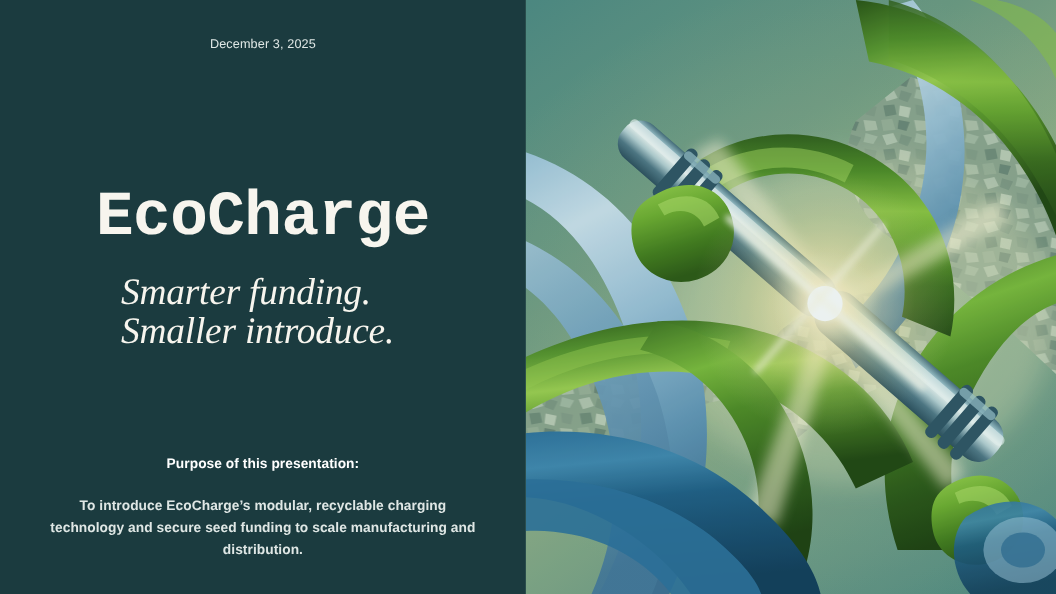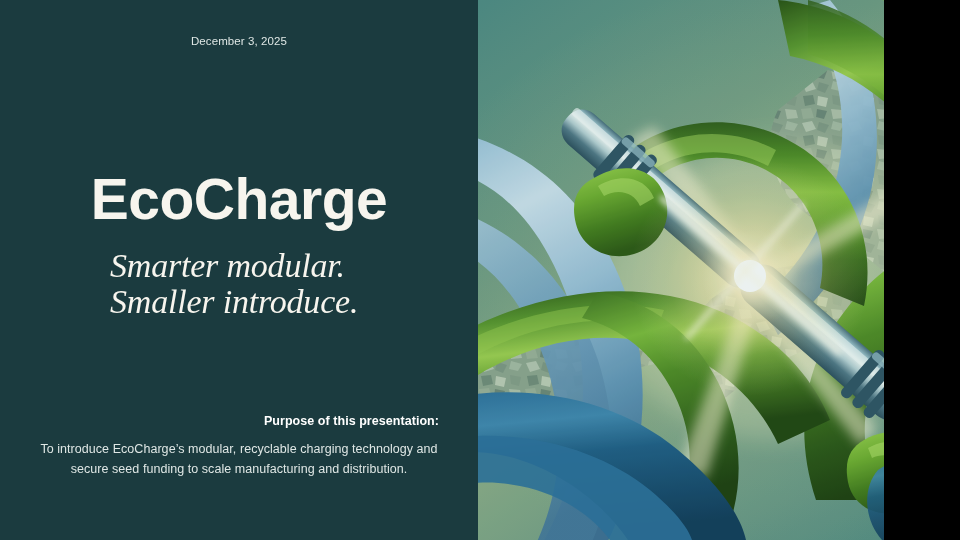--- a/index.html
+++ b/index.html
@@ -2,21 +2,21 @@
 <html><head>
 <meta charset="utf-8">
 <style>
   html, body {
     margin: 0;
     padding: 0;
     background: #000;
   }
   #slide {
     position: relative;
-    width: 884px;
+    width: 960px;
     height: 540px;
     overflow: hidden;
     background: #1b3b3f;
     font-family: "Liberation Sans", sans-serif;
   }
 
   
   #left-panel {
     position: absolute;
     left: 0; top: 0;
@@ -40,21 +40,21 @@
 
   #title-block {
     position: absolute;
     left: 0;
     top: 168px;
     width: 478px;
     text-align: center;
   }
   #main-title {
     display: block;
-    font-family: Liberation Sans, sans-serif;
+    font-family: Liberation Mono, monospace;
     font-weight: bold;
     font-size: 57px;
     line-height: 62px;
     color: #f7f5ee;
     letter-spacing: -0.5px;
   }
 
   #tagline-block {
     position: absolute;
     left: 110px;
@@ -80,28 +80,27 @@
     width: 400px;
     text-align: center;
     color: #e3eae8;
   }
   #purpose-heading {
     display: block;
     font-size: 12.5px;
     font-weight: bold;
     line-height: 19px;
     color: #ffffff;
-    margin-bottom: 8px;
+    margin-bottom: 19px;
     letter-spacing: 0.05px;
-    text-align: right;
   }
   #purpose-body {
     display: block;
     font-size: 12.5px;
-    font-weight: normal;
+    font-weight: bold;
     line-height: 20px;
     color: #dfe7e5;
     letter-spacing: 0.05px;
   }
 
   
   #image-panel {
     position: absolute;
     left: 478px; top: 0;
     width: 482px;
@@ -132,21 +131,21 @@
 
     <div id="meta-block">
       <span class="meta-line">December 3, 2025</span>
     </div>
 
     <div id="title-block">
       <span id="main-title">EcoCharge</span>
     </div>
 
     <div id="tagline-block">
-      <span class="tagline-line">Smarter modular.</span>
+      <span class="tagline-line">Smarter funding.</span>
       <span class="tagline-line">Smaller introduce.</span>
     </div>
 
     <div id="purpose-block">
       <span id="purpose-heading">Purpose of this presentation:</span>
       <span id="purpose-body">To introduce EcoCharge’s modular, recyclable charging technology and secure seed funding to scale manufacturing and distribution.</span>
     </div>
 
   </div>
 

